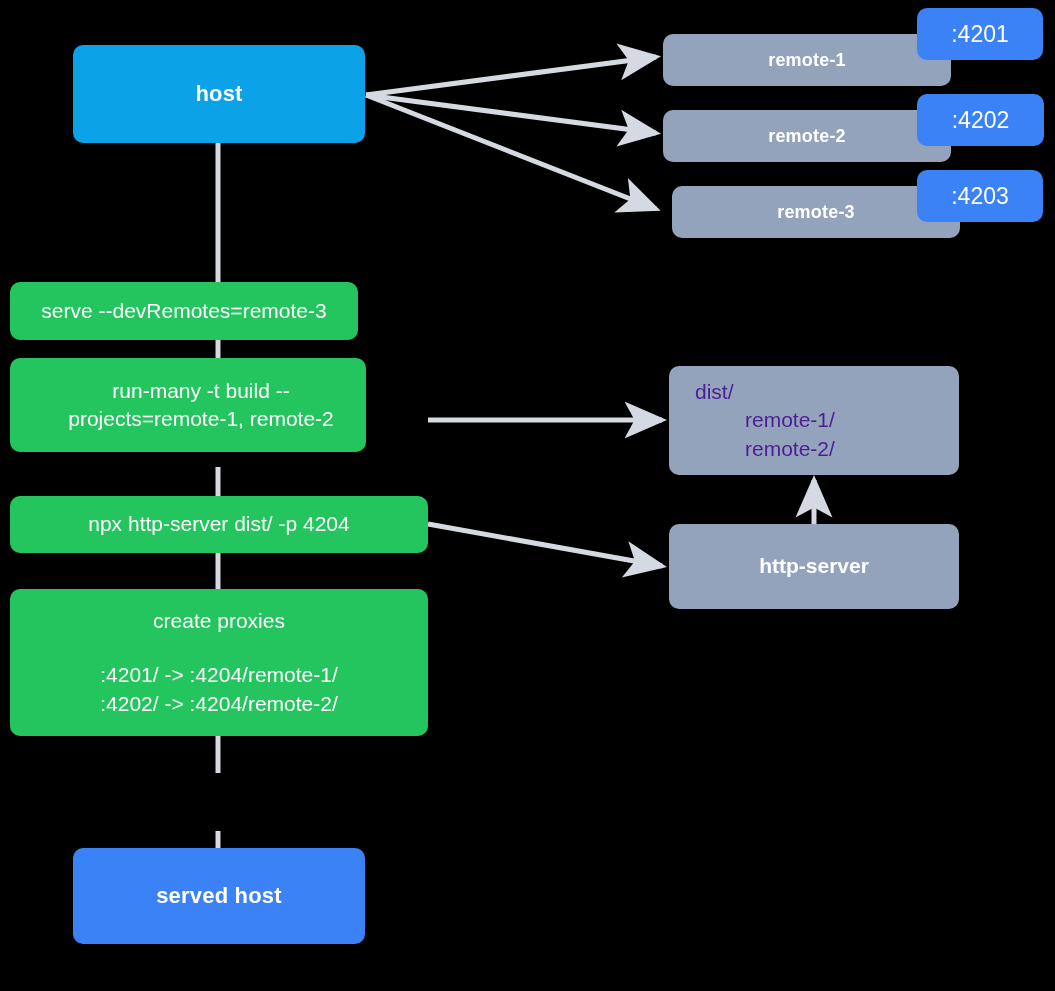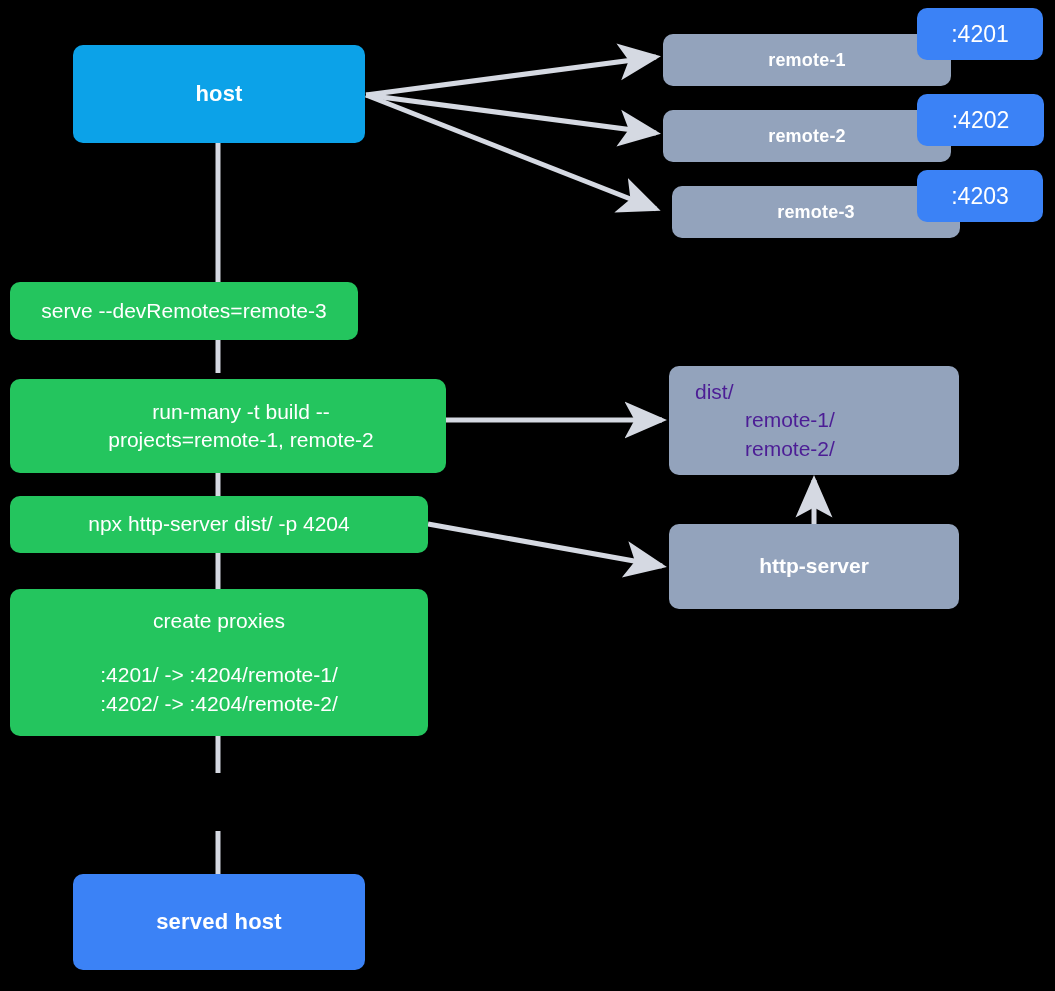--- a/index.html
+++ b/index.html
@@ -170,42 +170,42 @@
     <span>remote-3</span>
   </div>
   <div class="badge" style="left:917px; top:170px; width:126px; height:52px;">
     <span>:4203</span>
   </div>
 
   <div class="node node-green" style="left:10px; top:282px; width:348px; height:58px;">
     <span>serve --devRemotes=remote-3</span>
   </div>
 
-  <div class="node node-green" style="left:10px; top:379px; width:436px; height:94px;padding-left:40px;">
+  <div class="node node-green" style="left:10px; top:358px; width:356px; height:94px;padding-left:40px;">
     <span class="multiline">
       <span class="line">run-many -t build --</span>
       <span class="line">projects=remote-1, remote-2</span>
     </span>
   </div>
 
   <div class="node node-green" style="left:10px; top:496px; width:418px; height:57px;">
     <span>npx http-server dist/ -p 4204</span>
   </div>
 
   <div class="node node-green" style="left:10px; top:589px; width:418px; height:147px;">
     <span class="multiline">
       <span class="line">create proxies</span>
       <span class="gap"></span>
       <span class="line">:4201/ -&gt; :4204/remote-1/</span>
       <span class="line">:4202/ -&gt; :4204/remote-2/</span>
     </span>
   </div>
 
 
-  <div class="node node-served" style="left:73px; top:874px; width:292px; height:96px;">
+  <div class="node node-served" style="left:73px; top:848px; width:292px; height:96px;">
     <span>served host</span>
   </div>
 
   <div class="node node-gray" style="left:669px; top:366px; width:290px; height:109px;">
     <span class="dist-text">
       <span class="line">dist/</span>
       <span class="indent">remote-1/</span>
       <span class="indent">remote-2/</span>
     </span>
   </div>

